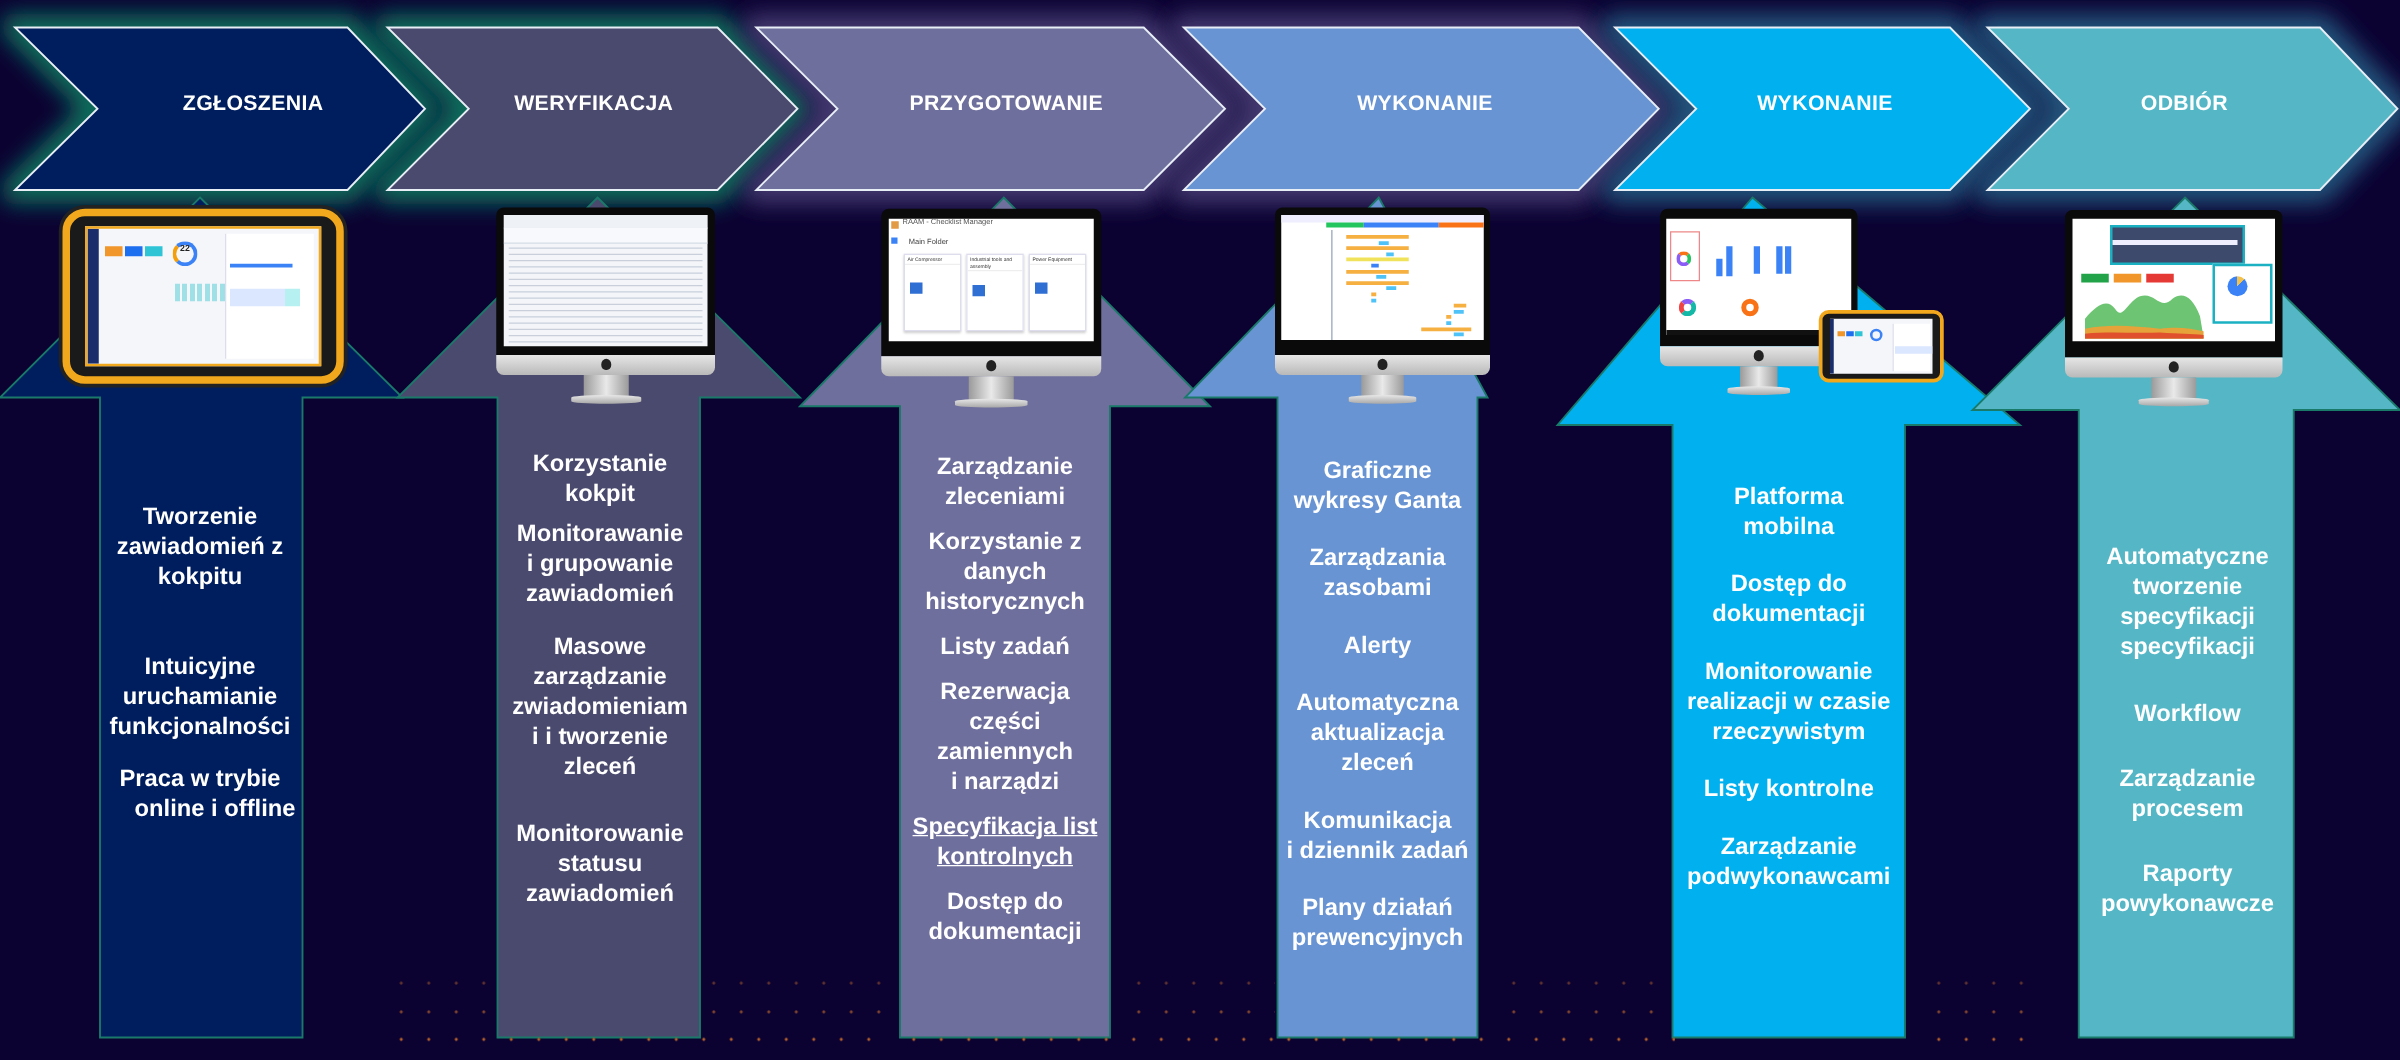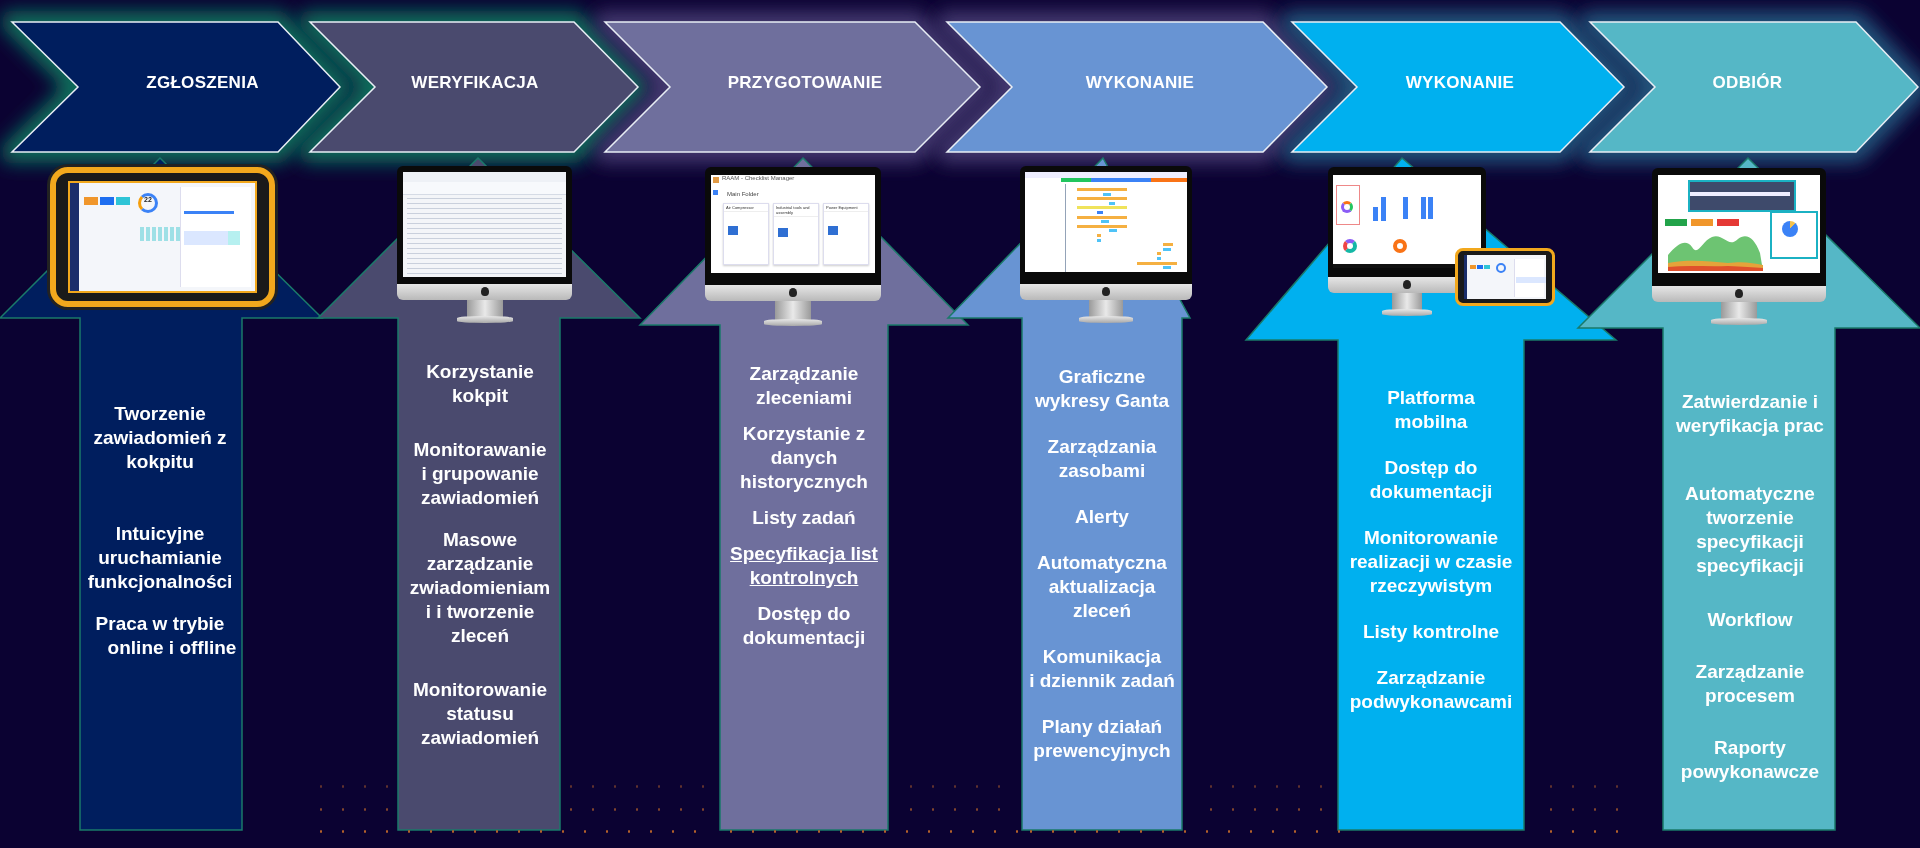--- a/index.html
+++ b/index.html
@@ -256,21 +256,21 @@
       <div class="item" style="margin-top: 18px;">
         <span style="display: block;">Praca w trybie</span>
         <span style="display: block; padding-left: 24px;">online i offline</span>
       </div>
     </div>
   <div class="col-text" id="col-2" style="left:400px;width:160px;top:360px;">
       <div class="item" style="margin-top: 0px;">
         <span style="display: block;">Korzystanie</span>
         <span style="display: block;">kokpit</span>
       </div>
-      <div class="item" style="margin-top: 30px;">
+      <div class="item" style="margin-top: 8px;">
         <span style="display: block;">Monitorawanie</span>
         <span style="display: block;">i grupowanie</span>
         <span style="display: block;">zawiadomień</span>
       </div>
       <div class="item" style="margin-top: 18px;">
         <span style="display: block;">Masowe</span>
         <span style="display: block;">zarządzanie</span>
         <span style="display: block;">zwiadomieniam</span>
         <span style="display: block;">i i tworzenie</span>
         <span style="display: block;">zleceń</span>
@@ -287,20 +287,26 @@
         <span style="display: block;">zleceniami</span>
       </div>
       <div class="item" style="margin-top: 12px;">
         <span style="display: block;">Korzystanie z</span>
         <span style="display: block;">danych</span>
         <span style="display: block;">historycznych</span>
       </div>
       <div class="item" style="margin-top: 12px;">
         <span style="display: block;">Listy zadań</span>
       </div>
+      <div class="item" style="margin-top: 12px;">
+        <span style="display: block;">Rezerwacja</span>
+        <span style="display: block;">części</span>
+        <span style="display: block;">zamiennych</span>
+        <span style="display: block;">i narządzi</span>
+      </div>
       <div class="item" style="margin-top: 12px; text-decoration: underline;">
         <span style="display: block;">Specyfikacja list</span>
         <span style="display: block;">kontrolnych</span>
       </div>
       <div class="item" style="margin-top: 12px;">
         <span style="display: block;">Dostęp do</span>
         <span style="display: block;">dokumentacji</span>
       </div>
     </div>
   <div class="col-text" id="col-4" style="left:1024px;width:156px;top:365px;">
@@ -345,24 +351,20 @@
       </div>
       <div class="item" style="margin-top: 22px;">
         <span style="display: block; margin-top: 10px;">Listy kontrolne</span>
       </div>
       <div class="item" style="margin-top: 22px;">
         <span style="display: block;">Zarządzanie</span>
         <span style="display: block;">podwykonawcami</span>
       </div>
     </div>
   <div class="col-text" id="col-6" style="left:1665px;width:170px;top:390px;">
-      <div class="item" style="margin-top: 0px;">
-        <span style="display: block;">Zatwierdzanie i</span>
-        <span style="display: block;">weryfikacja prac</span>
-      </div>
       <div class="item" style="margin-top: 44px;">
         <span style="display: block;">Automatyczne</span>
         <span style="display: block;">tworzenie</span>
         <span style="display: block;">specyfikacji</span>
         <span style="display: block;">specyfikacji</span>
       </div>
       <div class="item" style="margin-top: 30px;">
         <span style="display: block;">Workflow</span>
       </div>
       <div class="item" style="margin-top: 28px;">

